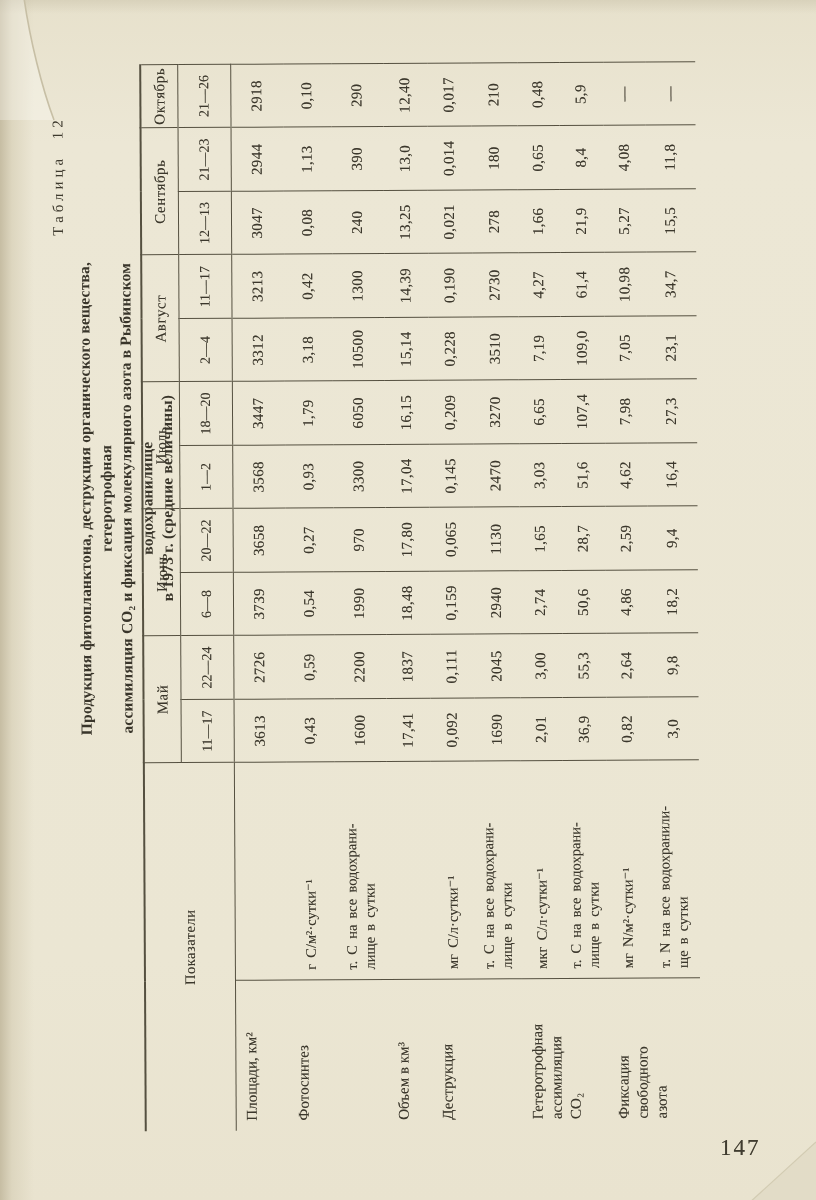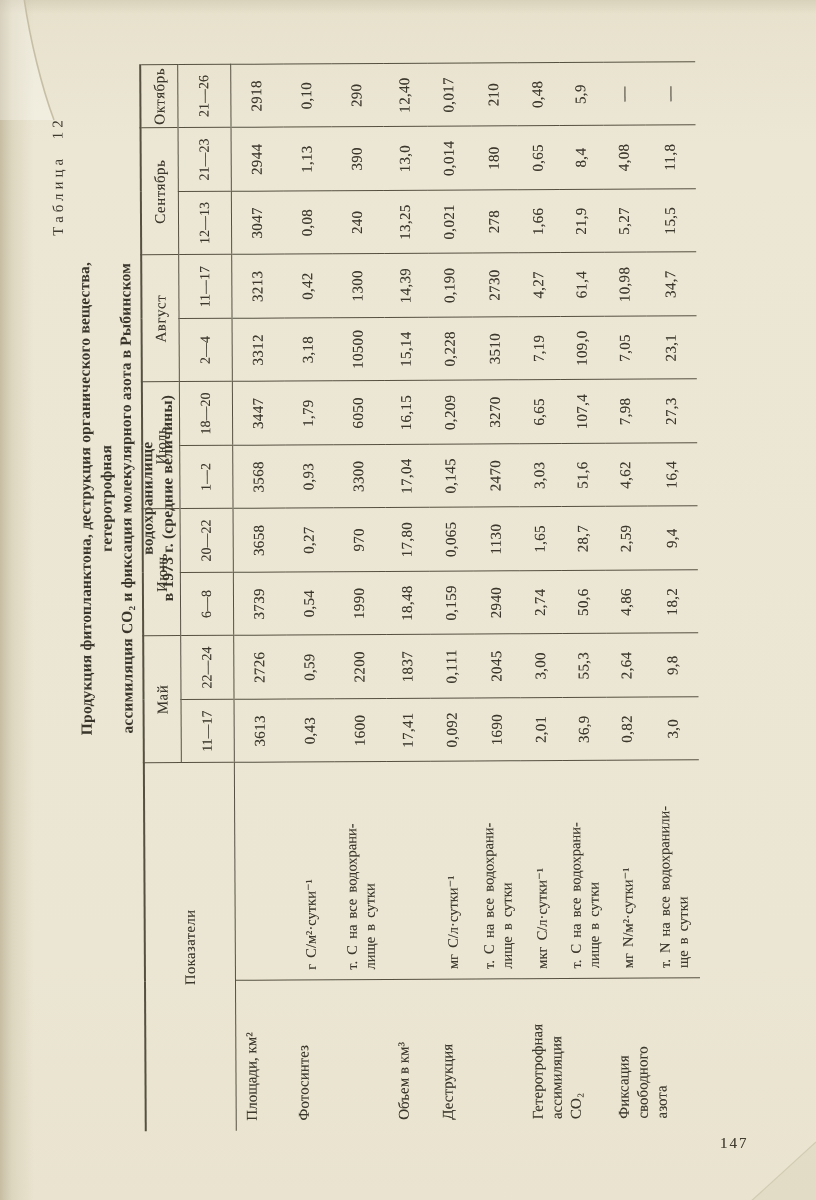--- a/index.html
+++ b/index.html
@@ -35,21 +35,21 @@
   .cend{border-right:1px solid #555040;}
   td.val{border-left:1px solid #555040;text-align:center;vertical-align:middle;
     font-size:15px;letter-spacing:0.3px;}
   td.unit{border-left:1px solid #555040;text-align:left;vertical-align:middle;
     padding:2px 4px 2px 10px;font-size:14.5px;line-height:1.22;
     white-space:pre-line;word-spacing:2.5px;}
   td.cat{text-align:left;vertical-align:top;padding:6px 2px 0 10px;
     font-size:15px;line-height:1.27;white-space:pre-line;}
   tr.r0{height:52px}tr.r1{height:48px}tr.r2{height:52px}tr.r3{height:44px}tr.r4{height:44px}
   tr.r5{height:46px}tr.r6{height:42px}tr.r7{height:44px}tr.r8{height:42px}tr.r9{height:50px}
-  .pagenum{position:absolute;left:720px;top:1135px;font-size:15px;letter-spacing:2px;color:#403c30;
+  .pagenum{position:absolute;left:720px;top:1135px;font-size:23px;letter-spacing:2px;color:#403c30;
     text-shadow:0 0 0.5px rgba(60,55,40,0.45);}
 </style>
 </head>
 <body>
 
 <div class="sheet">
   <div class="edge-left"></div>
   <div class="edge-top"></div>
 
   <svg class="decor" width="816" height="1200" viewBox="0 0 816 1200">

